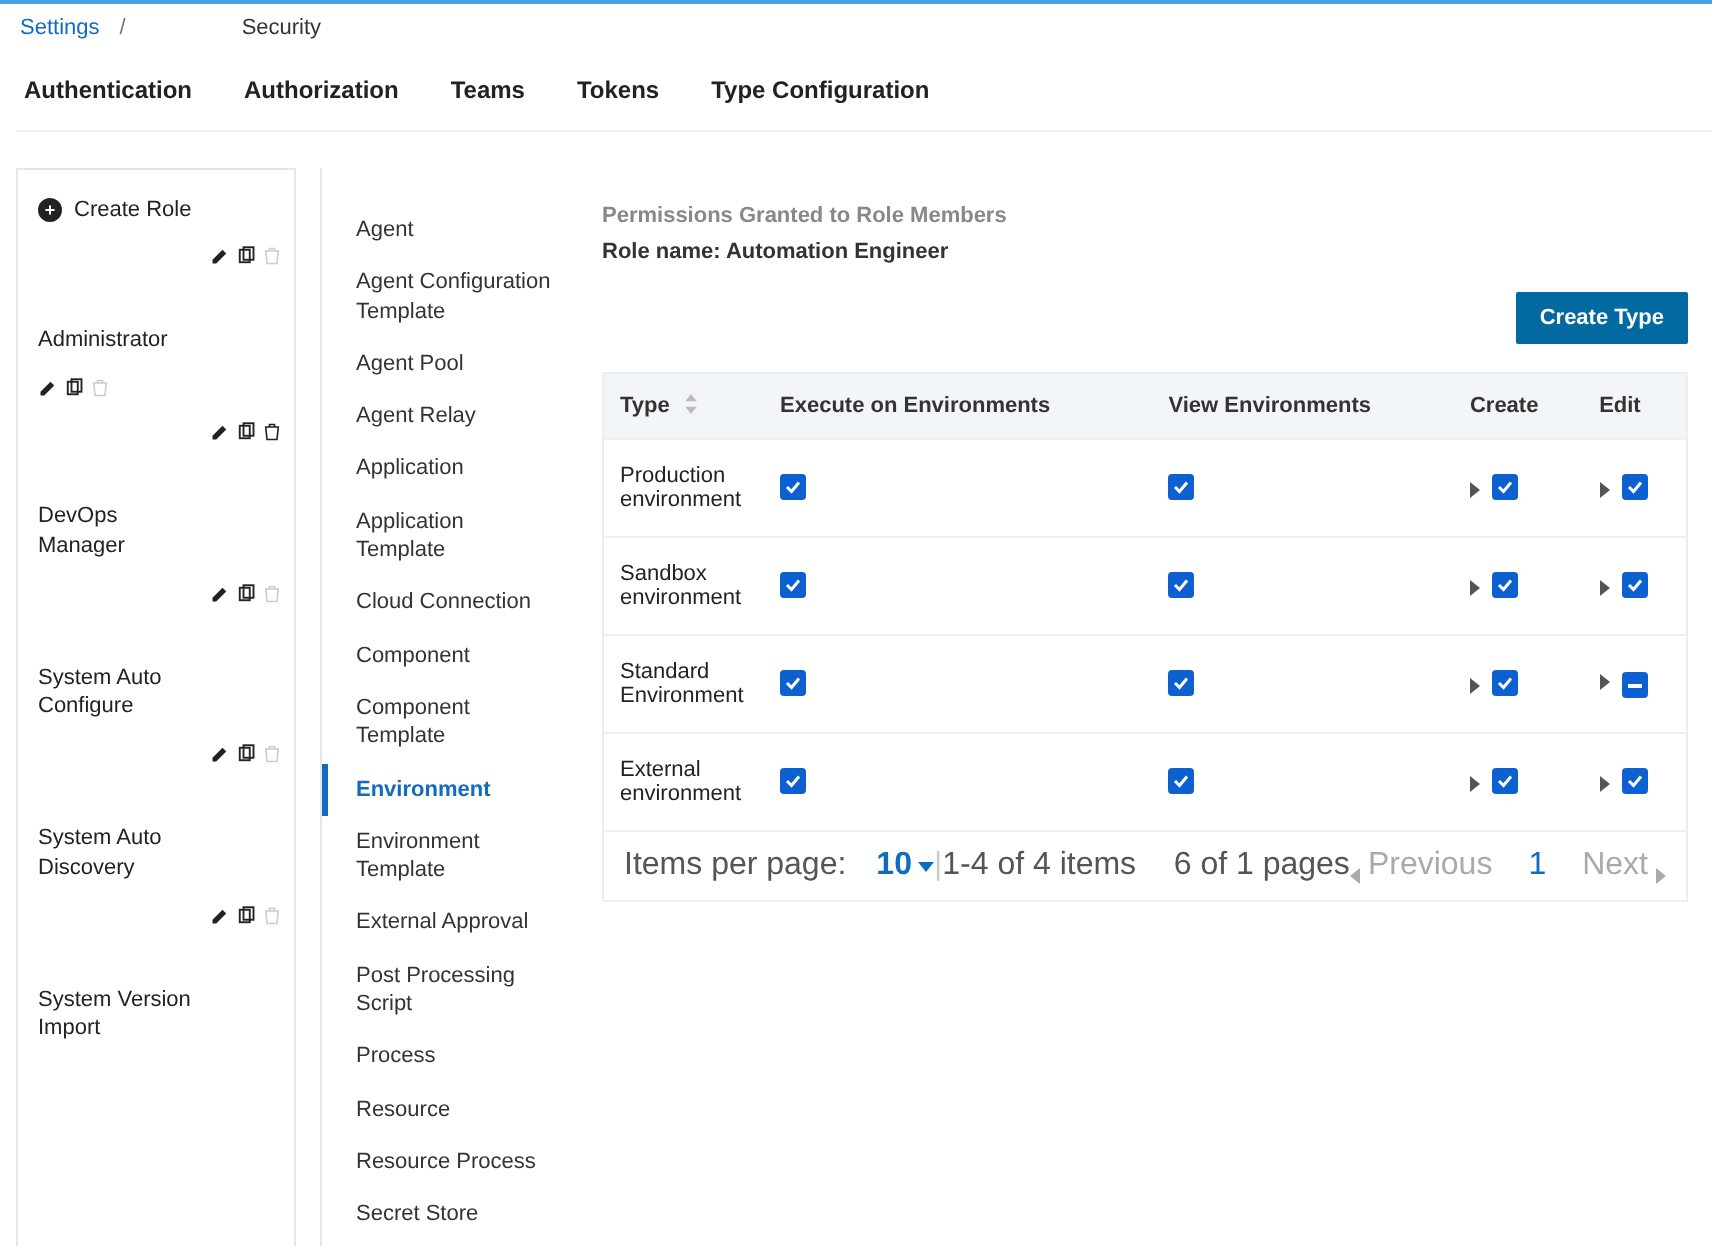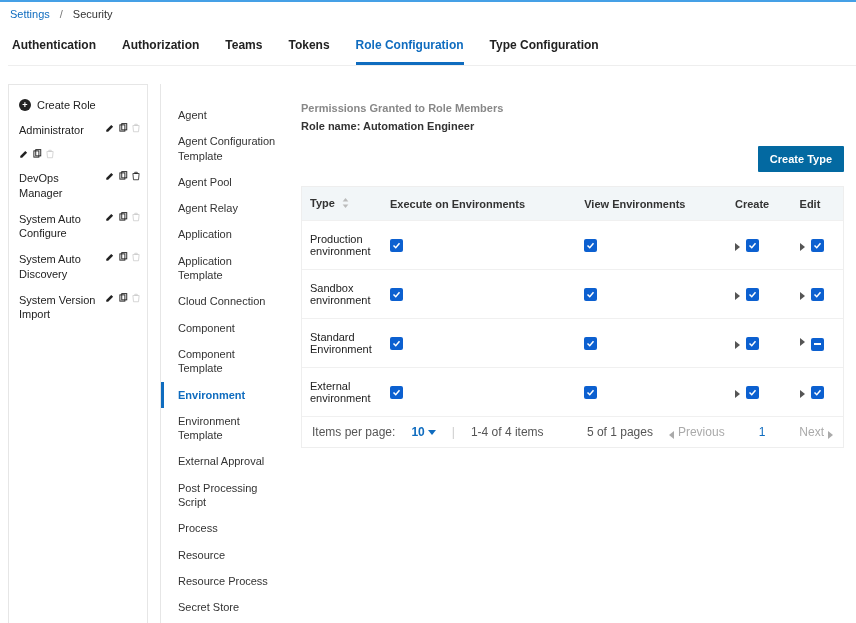--- a/index.html
+++ b/index.html
@@ -18,21 +18,21 @@
   }
   .breadcrumb {
     display: flex;
     align-items: flex-start;
     gap: 10px;
     padding: 6px 8px 6px 2px;
     font-size: 11px;
   }
   .breadcrumb a { color: #0f6cbf; text-decoration: none; }
   .breadcrumb .sep { color: #777; }
-  .breadcrumb .current { color: #333; }
+  .breadcrumb .current { color: #333; margin-left: 48px; }
   .tabs {
     display: flex;
     gap: 26px;
     padding: 12px 7px 0 4px;
     border-bottom: 1px solid #eee;
     font-size: 12px;
   }
   .tab {
     padding: 0 0 10px 0;
     cursor: pointer;
@@ -77,20 +77,21 @@
     align-items: flex-start;
     justify-content: space-between;
     padding: 6px 6px 6px 10px;
     font-size: 11px;
     cursor: pointer;
   }
   .role-item .label {
     flex: 1;
     line-height: 1.3;
     padding-right: 4px;
+    margin-top: 40px;
   }
   .role-item.active .label {
     color: #0f6cbf;
     font-weight: 600;
     border-bottom: 1px solid #0f6cbf;
     display: inline;
   }
   .role-actions {
     display: flex;
     gap: 3px;
@@ -209,27 +210,26 @@
     border-top: 4px solid transparent;
     border-bottom: 4px solid transparent;
     border-left: 5px solid #555;
     margin-right: 6px;
     vertical-align: middle;
   }
   .pager {
     display: flex;
     align-items: center;
     padding: 8px 10px;
-    font-size: 12px;
+    font-size: 16px;
     color: #555;
     border-top: 1px solid #f0f0f0;
-    gap: 16px;
   }
   .pager .ipp-label { color:#555; }
-  .pager .ipp-val { color: #0f6cbf; font-weight:600; display:flex; align-items:center; gap:3px;}
+  .pager .ipp-val { color: #0f6cbf; font-weight:600; display:flex; align-items:center; gap:3px;margin-left:15px;}
   .pager .ipp-val .dd { width:0;height:0;border-left:4px solid transparent;border-right:4px solid transparent;border-top:5px solid #0f6cbf;}
   .pager .sep-bar { color:#ccc; }
   .pager .spacer { flex:1; }
   .pager .nav-btn {
     display:flex; align-items:flex-end; gap:4px;
     color:#aaa;
     cursor:pointer;
   }
   .pager .pg-num { color:#0f6cbf; padding:0 18px; }
   .chev { width:0;height:0;border-top:4px solid transparent;border-bottom:4px solid transparent; }
@@ -246,21 +246,20 @@
     <a href="#">Settings</a>
     <span class="sep">/</span>
     <span class="current">Security</span>
   </div>
 
   <div class="tabs" id="tabs">
       <div class="tab">Authentication</div>
       <div class="tab">Authorization</div>
       <div class="tab">Teams</div>
       <div class="tab">Tokens</div>
-      <div class="tab active">Role Configuration</div>
       <div class="tab">Type Configuration</div>
     </div>
 
   <div class="main-area">
 
     <div class="roles-panel">
       <div class="create-role">
         <span class="plus">+</span>
         <span>Create Role</span>
       </div>
@@ -539,21 +538,21 @@
 
           <div class="pager">
             <span class="ipp-label">Items per page:</span>
             <span class="ipp-val">
               <span>10</span>
               <span class="dd"></span>
             </span>
             <span class="sep-bar">|</span>
             <span>1-4 of 4 items</span>
             <span class="spacer"></span>
-            <span>5 of 1 pages</span>
+            <span>6 of 1 pages</span>
             <span class="nav-btn">
               <span class="chev left"></span>
               <span>Previous</span>
             </span>
             <span class="pg-num">1</span>
             <span class="nav-btn">
               <span>Next</span>
               <span class="chev right"></span>
             </span>
           </div>

